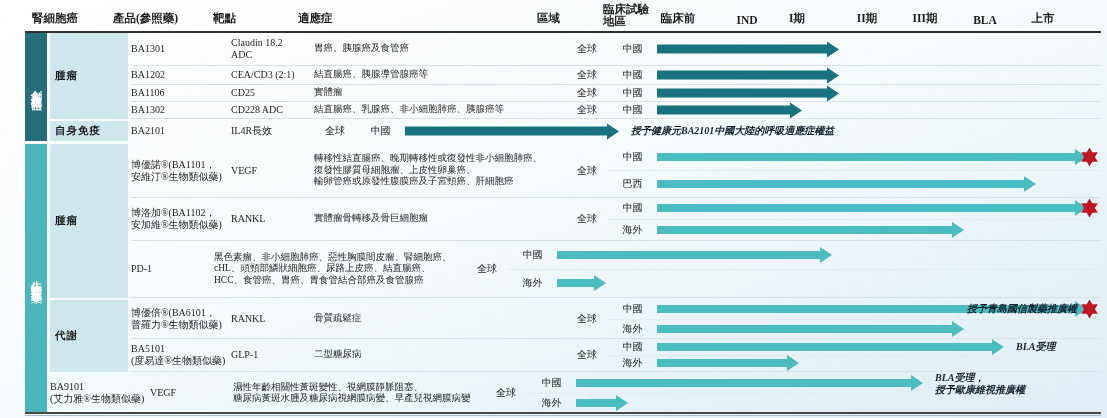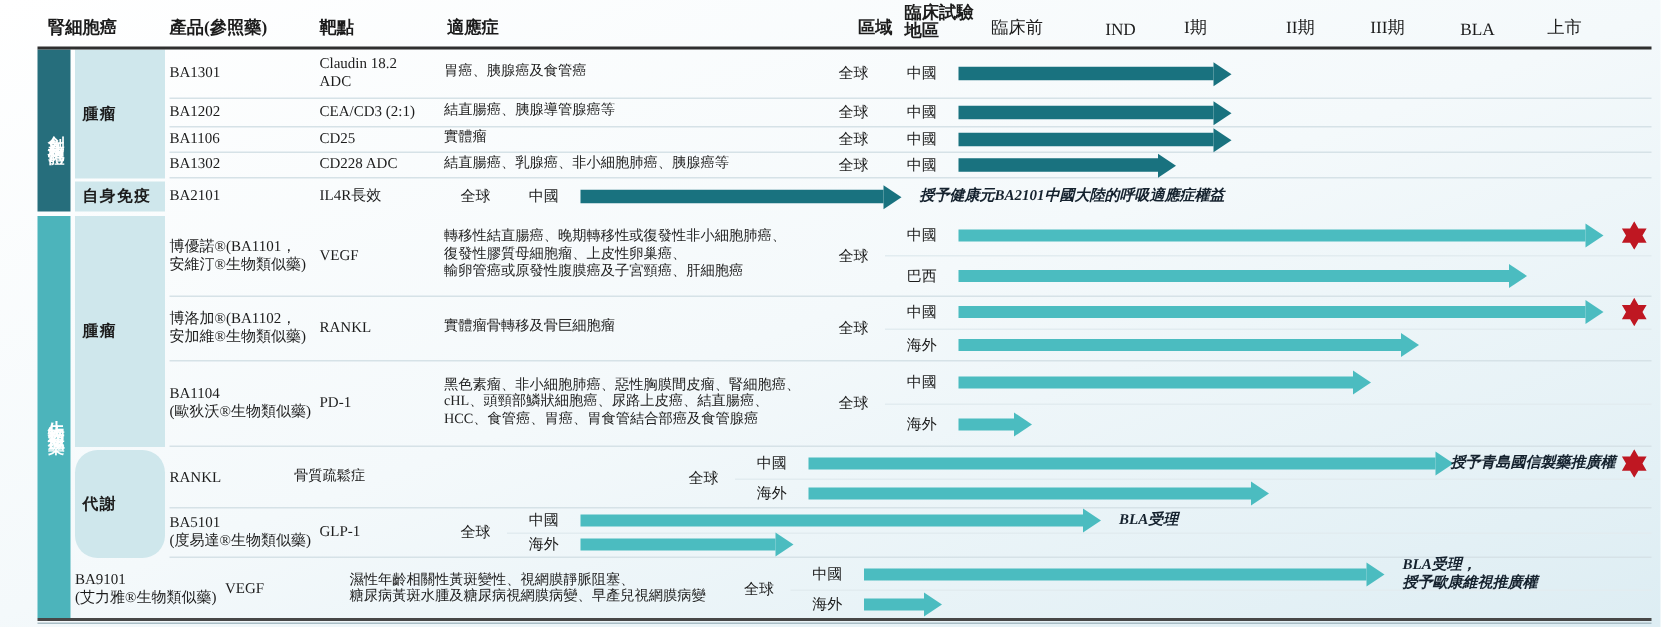--- a/index.html
+++ b/index.html
@@ -10,34 +10,34 @@
     color:#1c1c1c;
     position:relative;
   }
   
   .hdr { position:relative; height:33px; border-bottom:2px solid #2f2f2f; margin:0 6px 0 25px; }
   .hcell { position:absolute; bottom:5px; font-weight:bold; font-size:11.5px; white-space:nowrap; }
   .h-area  { left:7px; }
   .h-prod  { left:88px; }
   .h-tgt   { left:188px; }
   .h-ind   { left:273px; }
-  .h-reg   { left:528px; width:42px; text-align:right; }
+  .h-reg   { left:512px; width:42px; text-align:left; }
   .h-trial { left:578px; bottom:4px; line-height:12px; }
   .h-phases{ position:absolute; left:623px; width:462px; bottom:5px; height:14px; }
-  .h-ph { position:absolute; transform:translateX(-50%); font-weight:normal; font-size:11.5px; white-space:nowrap; bottom:0; }
+  .h-ph { position:absolute; transform:translateX(-50%); font-weight:bold; font-size:11.5px; white-space:nowrap; bottom:0; }
   
   .tbl { padding:0 6px 0 25px; }
   .section { display:flex; }
   .section + .section { margin-top:3px; }
   .band { width:22px; display:flex; align-items:center; justify-content:center; margin-right:3px; }
   .band span { writing-mode:vertical-rl; letter-spacing:3px; color:#fff; font-weight:bold; font-size:11px; }
   .areas { flex:1; display:flex; flex-direction:column; }
   .area { display:flex; }
   .area + .area { margin-top:2px; }
-  .area-cell { width:60px; margin-right:3px; display:flex; align-items:center; flex:none; }
+  .area-cell { width:78px; margin-right:3px; display:flex; align-items:center; flex:none; }
   .area-cell span { font-weight:bold; font-size:10.5px; padding-left:5px; letter-spacing:1px; }
   .products { flex:1; display:flex; flex-direction:column; }
   .product { display:flex; align-items:center; border-bottom:1px solid #d6e2e7; }
   .section .area:last-child .product:last-child { border-bottom:none; }
   .p-name { width:100px; font-size:10px; line-height:12px; white-space:pre-line; flex:none; }
   .p-tgt  { width:83px;  font-size:10px; line-height:12px; white-space:pre-line; flex:none; }
   .p-ind  { width:252px; font-size:9.5px; line-height:11.5px; white-space:pre-line; word-break:keep-all; flex:none; color:#222; }
   .p-reg  { width:42px; font-size:10px; text-align:center; flex:none; }
   .p-rows { flex:1; display:flex; flex-direction:column; align-self:stretch; }
   .subrow { flex:1; display:flex; align-items:center; }
@@ -248,22 +248,20 @@
                 <span class="trial">海外</span>
                 <span class="track">
                   <span class="arrow" style="width: 295px; --ac: #4bbcc0;"></span>
 
                 </span>
               </div>
             </div>
           </div>
 
           <div class="product" style="height:57px">
-            <div class="p-name">BA1104
-(歐狄沃®生物類似藥)</div>
             <div class="p-tgt">PD-1</div>
             <div class="p-ind">黑色素瘤、非小細胞肺癌、惡性胸膜間皮瘤、腎細胞癌、
 cHL、頭頸部鱗狀細胞癌、尿路上皮癌、結直腸癌、
 HCC、食管癌、胃癌、胃食管結合部癌及食管腺癌</div>
             <div class="p-reg">全球</div>
             <div class="p-rows">
               <div class="subrow">
                 <span class="trial">中國</span>
                 <span class="track">
                   <span class="arrow" style="width: 263px; --ac: #4bbcc0;"></span>
@@ -277,26 +275,28 @@
 
                 </span>
               </div>
             </div>
           </div>
 
         </div>
       </div>
 
       <div class="area">
-        <div class="area-cell" style="background: rgb(207, 231, 236); border-radius: 15px;">
+        <div class="area-cell" style="background: rgb(207, 231, 236);">
           <span>代謝</span>
           </div>
         <div class="products">
 
           <div class="product" style="height:39px">
+            <div class="p-name">博優倍®(BA6101，
+普羅力®生物類似藥)</div>
             <div class="p-tgt">RANKL</div>
             <div class="p-ind">骨質疏鬆症</div>
             <div class="p-reg">全球</div>
             <div class="p-rows">
               <div class="subrow">
                 <span class="trial">中國</span>
                 <span class="track">
                   <span class="arrow" style="width: 418px; --ac: #4bbcc0;"></span>
                   <span class="annot" style="right: 24px;">授予青島國信製藥推廣權</span>
                   <svg class="star" viewBox="0 0 18 18">
@@ -311,20 +311,21 @@
 
                 </span>
               </div>
             </div>
           </div>
 
           <div class="product" style="height:33px">
             <div class="p-name">BA5101
 (度易達®生物類似藥)</div>
             <div class="p-tgt">GLP-1</div>
+            <div class="p-ind">二型糖尿病</div>
             <div class="p-reg">全球</div>
             <div class="p-rows">
               <div class="subrow">
                 <span class="trial">中國</span>
                 <span class="track">
                   <span class="arrow" style="width: 335px; --ac: #4bbcc0;"></span>
                   <span class="annot" style="left: 359px;">BLA受理</span>
 
                 </span>
               </div>

